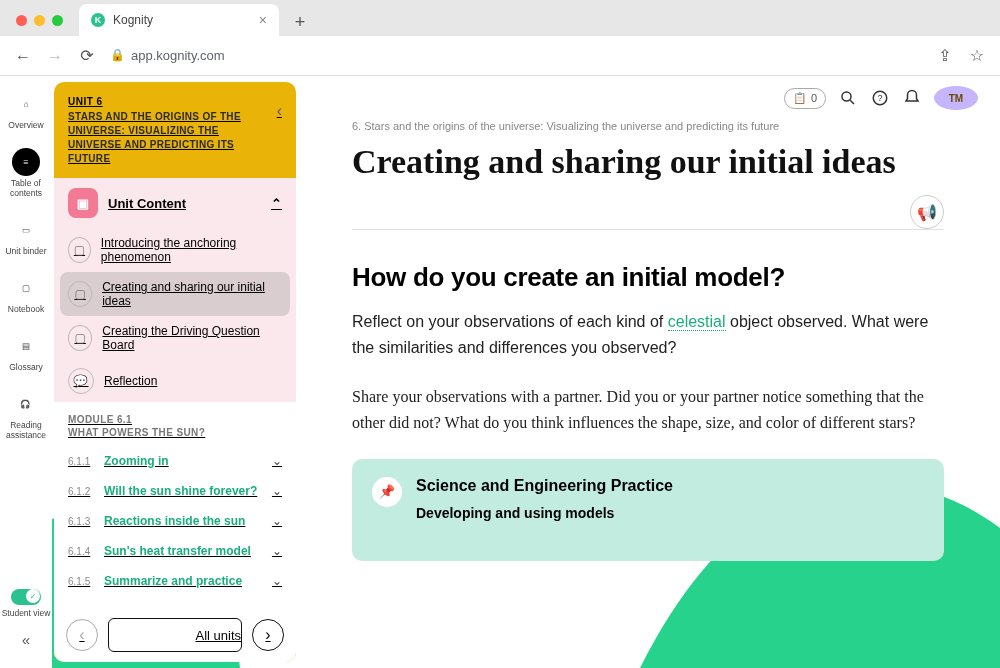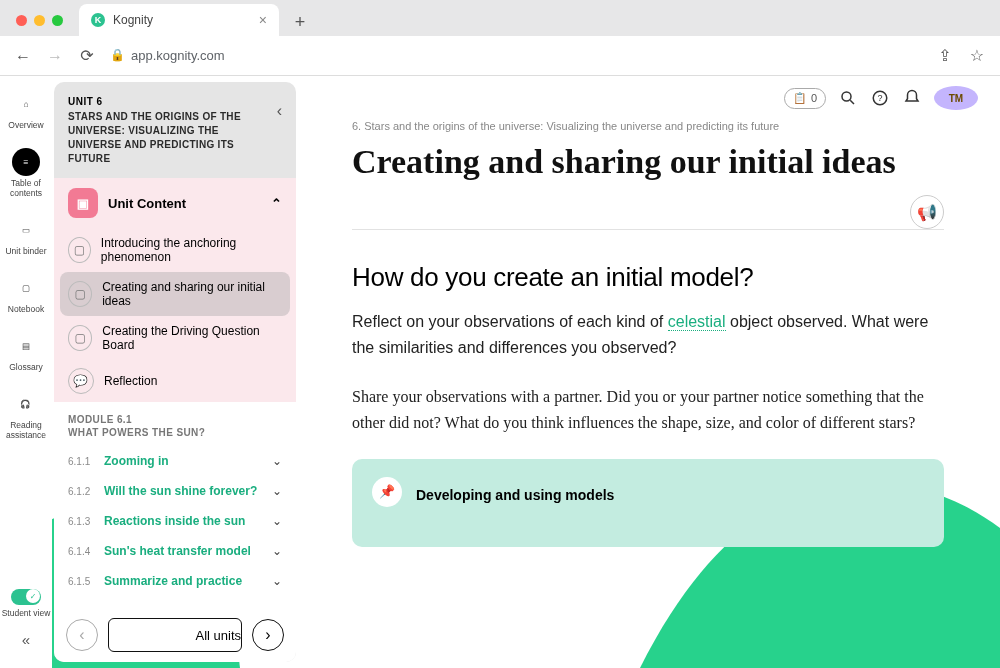--- a/index.html
+++ b/index.html
@@ -28,21 +28,21 @@
 .rail { width: 52px; background: #fff; display: flex; flex-direction: column; align-items: center; padding-top: 8px; gap: 6px; z-index:2; }
 .rail-item { display:flex; flex-direction:column; align-items:center; gap:2px; padding:6px 2px; color:#444; font-size:8.5px; text-align:center; cursor:pointer; width:48px;}
 .rail-item .ric { width:28px; height:28px; border-radius:14px; display:flex;align-items:center;justify-content:center; }
 .rail-item.active .ric { background:#000; color:#fff; }
 .rail-bottom { margin-top: auto; display:flex; flex-direction:column; align-items:center; gap:13px; padding-bottom: 20px;}
 .toggle { width:30px; height:16px; background:#2cc290; border-radius:8px; position:relative;}
 .toggle::after{content:"✓"; position:absolute; right:1px; top:0px; width:14px;height:14px;background:#fff;border-radius:50%; font-size:8px; color:#2cc290; display:flex;align-items:center;justify-content:center;}
 .collapse-btn { font-size:15px; color:#555; }
 
 
-.panel { width: 242px; background:#e5e5e5; border-radius:10px; margin:6px 0 6px 2px; display:flex; flex-direction:column; overflow:hidden; z-index:2;}
+.panel { width: 242px; background:#eab308; border-radius:10px; margin:6px 0 6px 2px; display:flex; flex-direction:column; overflow:hidden; z-index:2;text-decoration:underline;}
 .unit-header { padding: 14px 14px 12px 14px; display:flex; gap:6px; }
 .unit-header .txt { flex:1; }
 .unit-kicker { font-size: 10px; font-weight:700; letter-spacing:0.5px; }
 .unit-title { font-size: 10px; font-weight:700; letter-spacing:0.3px; line-height:1.4; margin-top:3px; color:#2b2b2b;}
 .unit-header .chev { font-size:16px; color:#555; padding-top:6px; }
 
 .uc-section { background:#fbe8ec; }
 .uc-head { display:flex; align-items:center; gap:10px; padding:10px 14px; font-weight:700; font-size:13px; }
 .uc-head .icobox { width:30px;height:30px;border-radius:8px;background:#f27a94;display:flex;align-items:center;justify-content:center;color:#fff; }
 .uc-head .chev { margin-left:auto; }
@@ -69,21 +69,21 @@
 .top-actions { position:absolute; top:10px; right:22px; display:flex; align-items:center; gap:12px; }
 .pill { border:1.5px solid #aaa; border-radius:20px; padding:3px 8px; font-size:11px; display:flex;align-items:center;gap:4px; color:#555;}
 .iconbtn { width:20px;height:20px; color:#333; display:flex;align-items:center;justify-content:center; cursor:pointer; }
 .avatar { width:44px;height:24px;border-radius:50%;background:#c4b5fd;display:flex;align-items:center;justify-content:center;font-size:10px;font-weight:700;color:#6b4a00;}
 
 .breadcrumb { font-size: 11px; color:#888; margin-top: 24px; }
 .page-title { font-family: Georgia, "Times New Roman", serif; font-weight:700; font-size: 34px; line-height:1.15; margin-top: 10px; color:#111; }
 .announce { width:34px;height:34px;border:1.5px solid #ccc;border-radius:50%;float:right; margin-top:14px; display:flex;align-items:center;justify-content:center; color:#666;}
 hr.sep { border:none; border-top:1px solid #e2e2e2; margin: 42px 0 32px; clear:both;}
 
-.h2 { font-size: 26px; font-weight:400; margin-bottom: 16px; letter-spacing:-0.3px;}
+.h2 { font-size: 26px; font-weight:700; margin-bottom: 16px; letter-spacing:-0.3px;}
 .body p { font-family: Georgia, serif; font-size: 16px; line-height:1.65; color:#222; margin-bottom: 22px; }
 .term { color:#1aae7f; border-bottom:1px dotted #1aae7f; }
 
 .callout { background:#c3ece0; border-radius:10px; padding:18px 20px 40px; margin-top:6px; display:flex; gap:14px;}
 .callout .pin { width:30px;height:30px;border-radius:50%;background:#fff;display:flex;align-items:center;justify-content:center;font-size:13px;flex-shrink:0;}
 .callout .ct { font-weight:800; font-size:16px; }
 .callout .cs { font-weight:700; font-size:14px; margin-top:10px;}
 
 svg { display:block; }
 </style>
@@ -270,17 +270,18 @@
     <div class="body">
       <p>
         <span>Reflect on your observations of each kind of </span><span class="term">celestial</span><span> object observed. What were the similarities and differences you observed?</span>
       </p>
       <p>Share your observations with a partner. Did you or your partner notice something that the other did not? What do you think influences the shape, size, and color of different stars?</p>
     </div>
 
     <div class="callout">
       <div class="pin">📌</div>
       <div>
+        <div class="ct">Science and Engineering Practice</div>
         <div class="cs">Developing and using models</div>
       </div>
     </div>
   </div>
 </div>
 
 </body></html>

